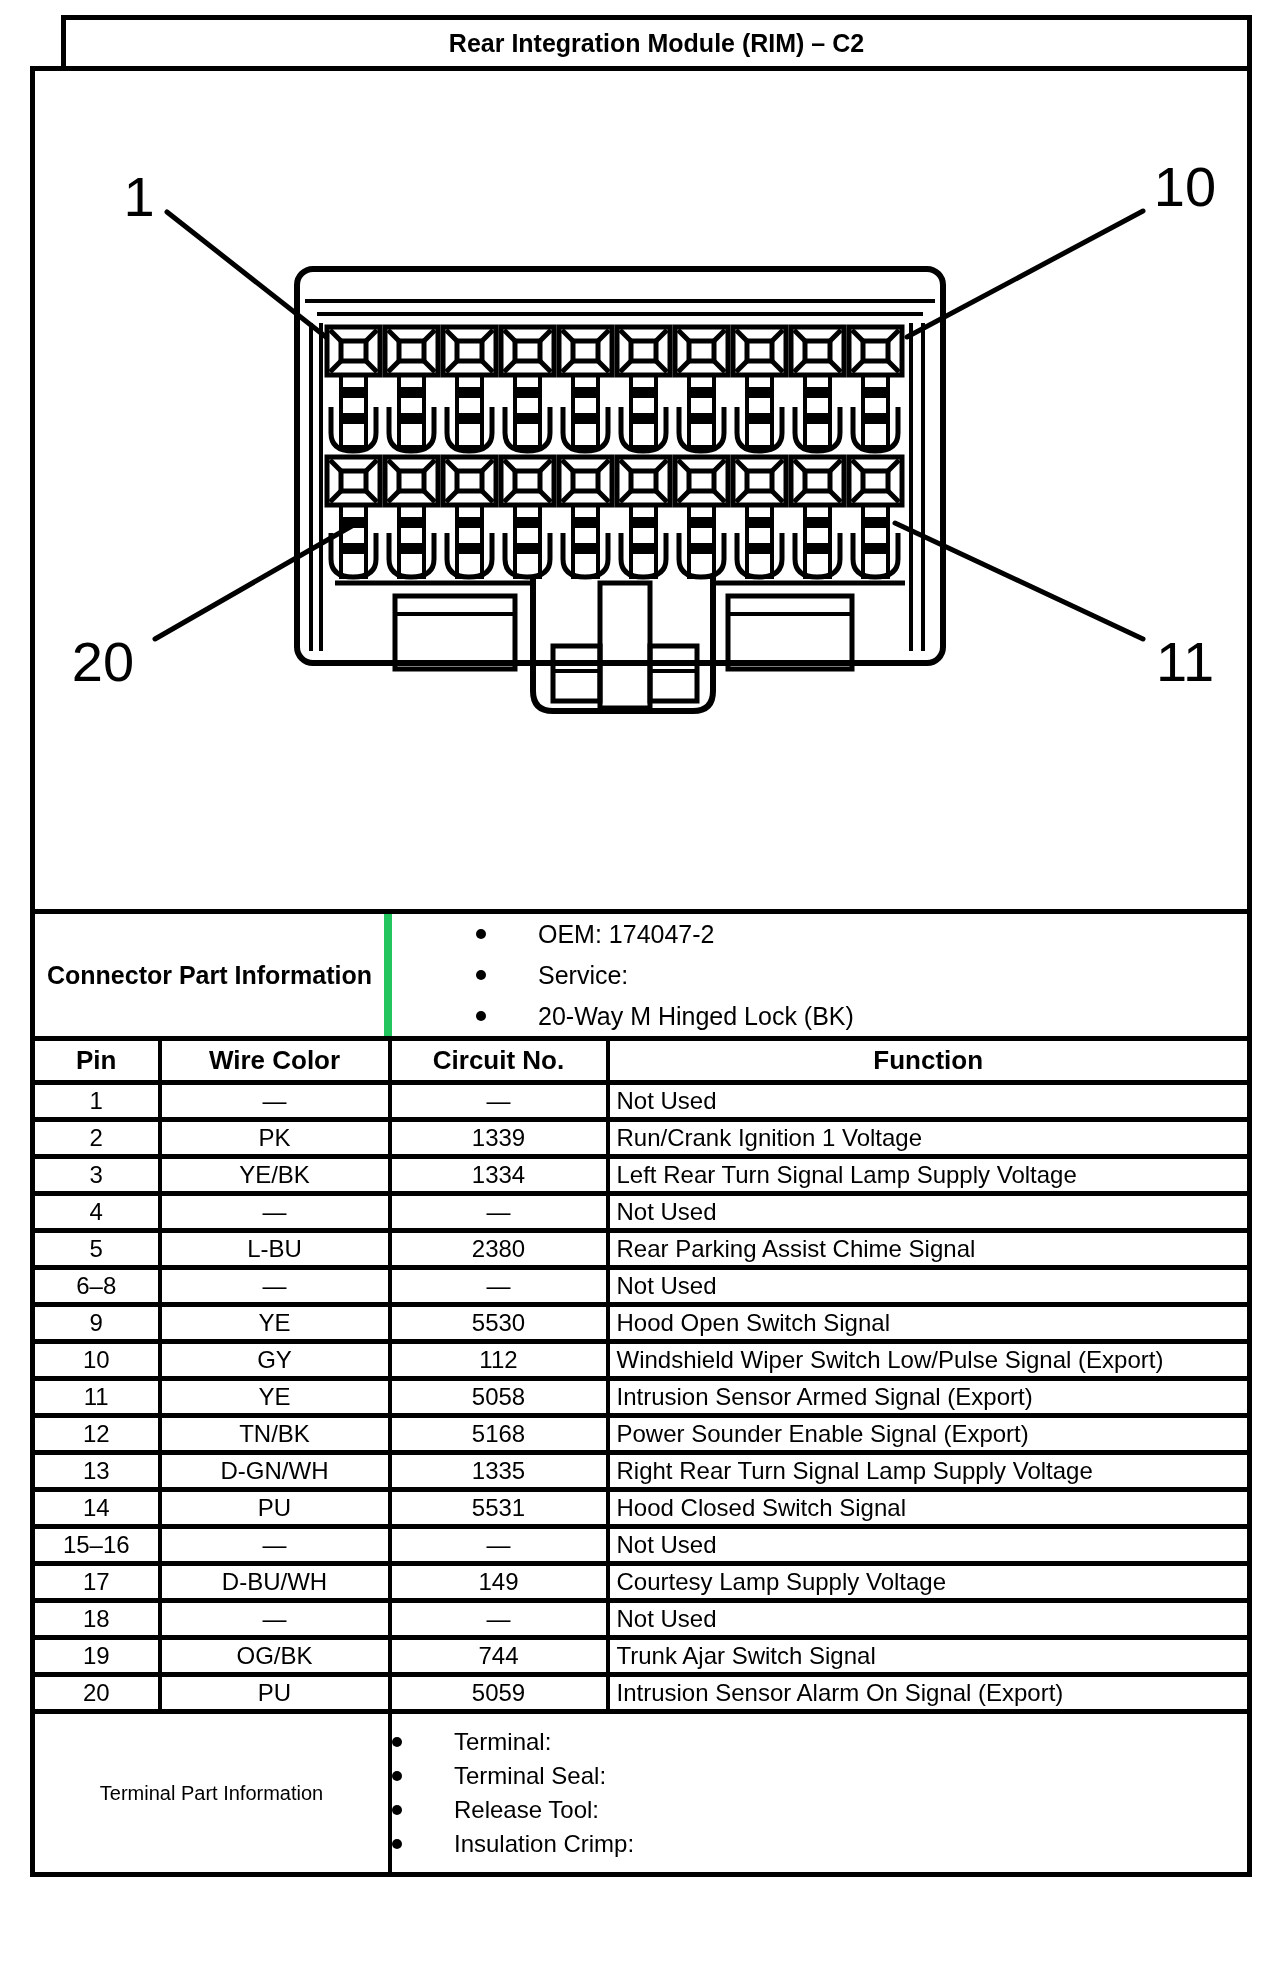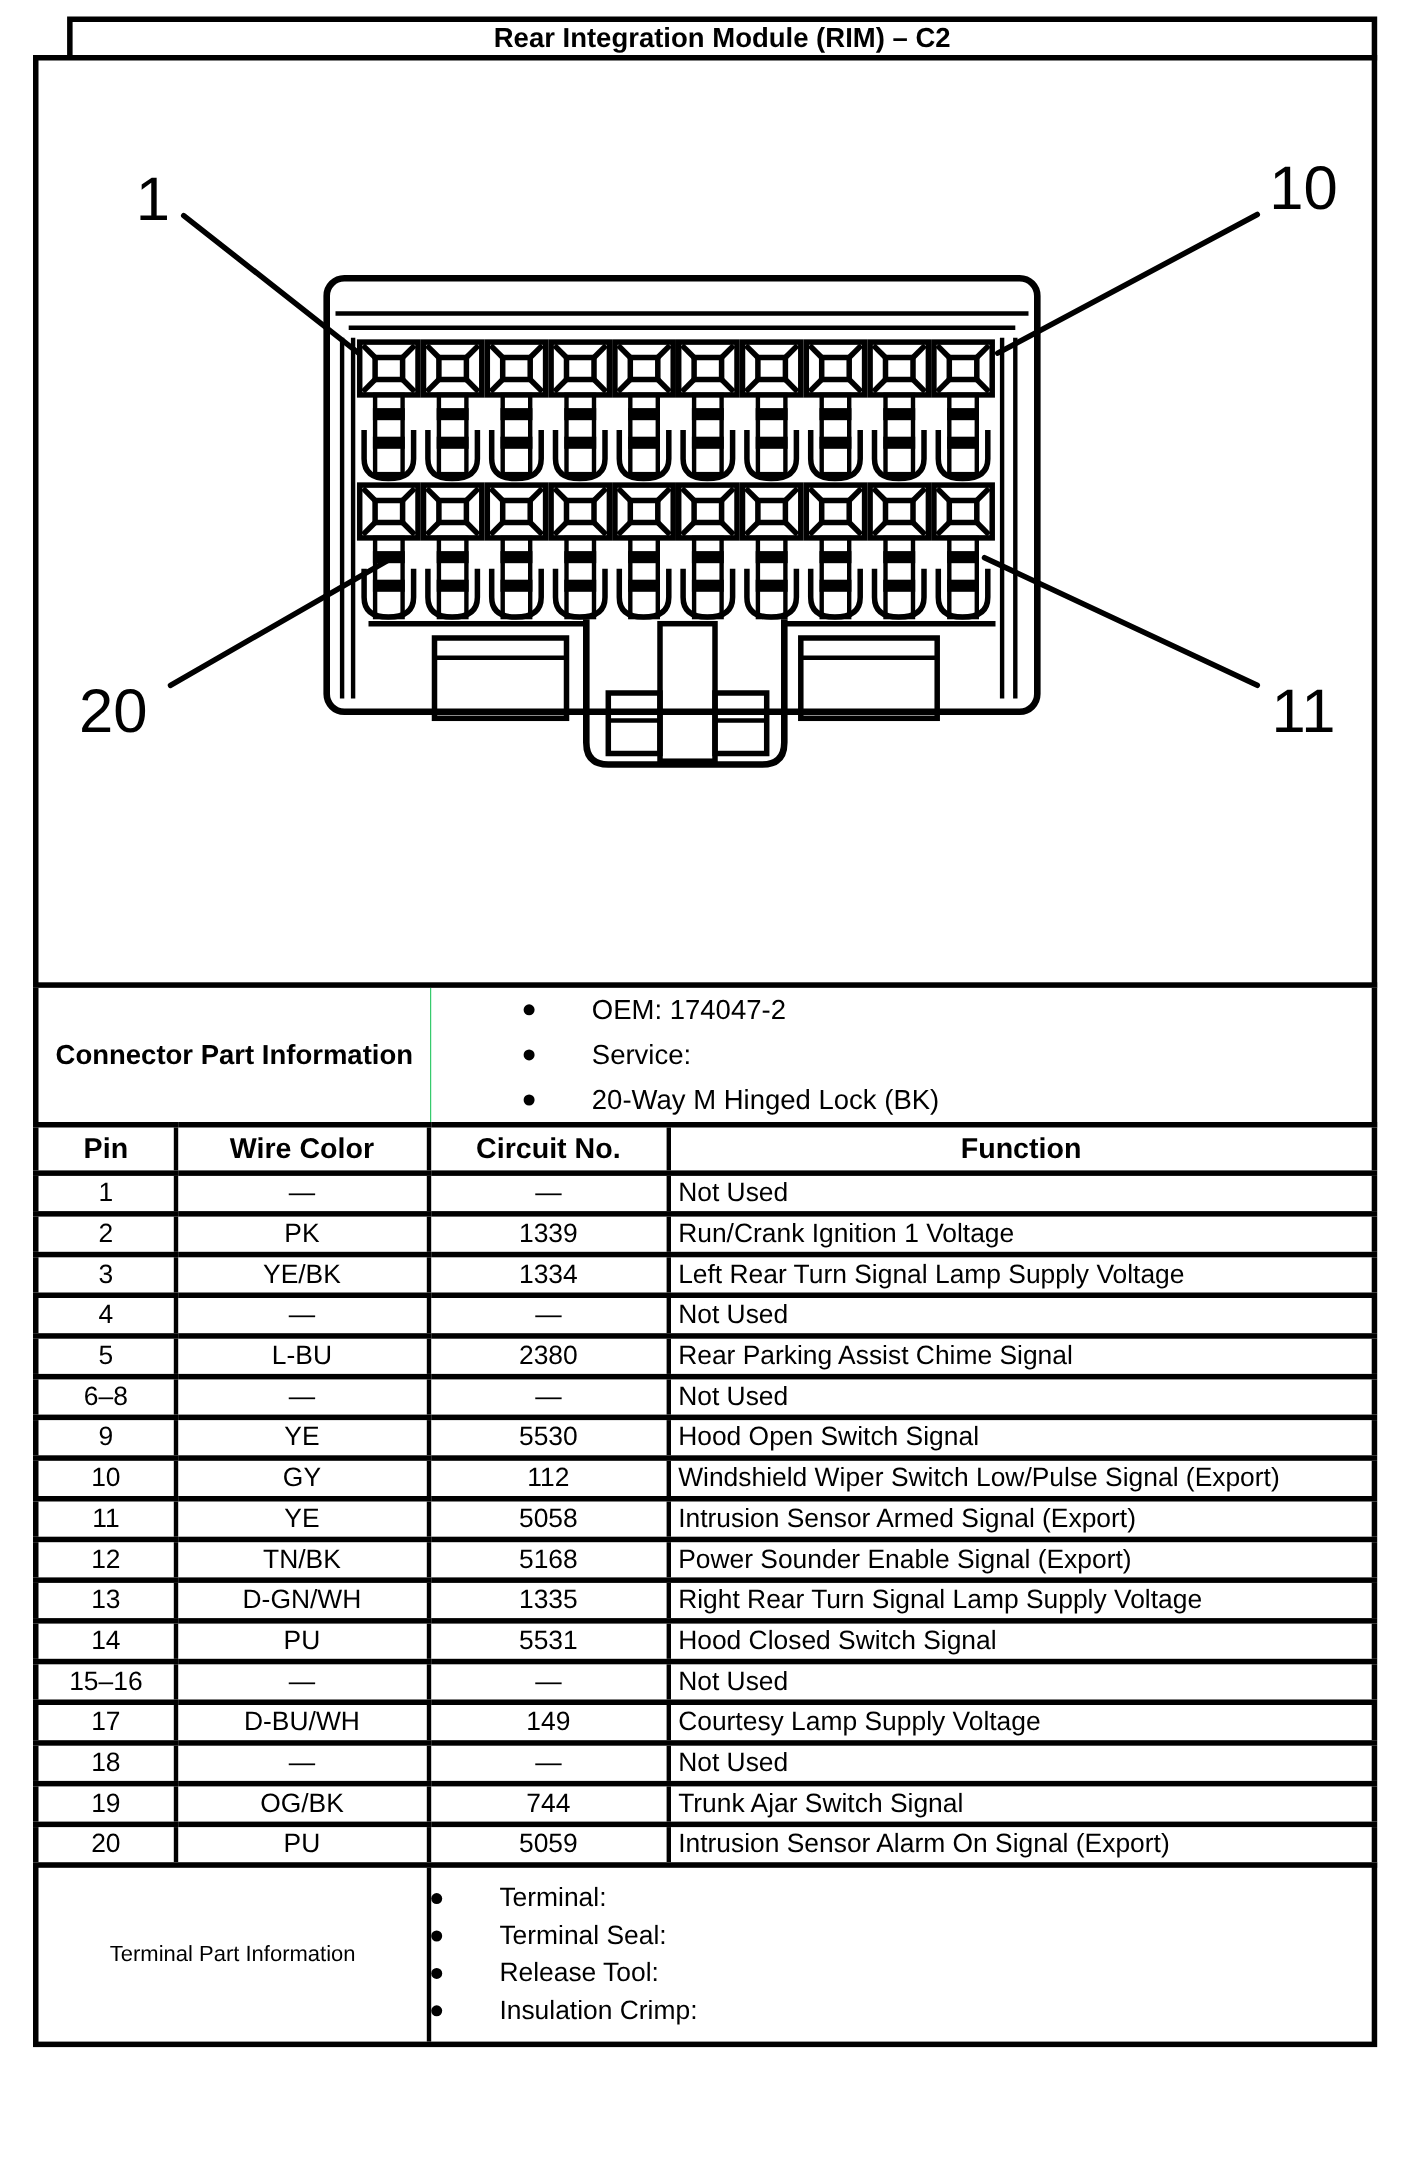--- a/index.html
+++ b/index.html
@@ -8,21 +8,21 @@
     width:1280px; height:1984px;
     font-family:"Liberation Sans","DejaVu Sans",sans-serif;
     color:#000;
     position:relative;
   }
   .sheet {
     position:absolute; left:30px; top:15px; width:1222px;
   }
   .title-bar {
     border:5px solid #000;
-    height:40px;
+    height:56px;
     display:flex; align-items:center; justify-content:center;
     font-size:25px; font-weight:bold;
     background:#fff;
     margin-left:31px;
   }
   .diagram-box {
     border:5px solid #000; border-top-width:5px;
     margin-top:-5px;
     height:848px;
     position:relative;
@@ -33,21 +33,21 @@
 
   .info-row {
     border:5px solid #000;
     margin-top:-5px;
     height:132px;
     display:flex;
     background:#fff;
   }
   .info-row .label-cell {
     width:357px; flex:0 0 357px;
-    border-right:1px solid #22c55e;
+    border-right:8px solid #22c55e;
     display:flex; align-items:center; justify-content:center;
     font-size:25px; font-weight:bold;
     text-align:center;
   }
   .info-row .bullets-cell {
     flex:1;
     display:flex; flex-direction:column; justify-content:center;
     padding-left:84px; gap:12px;
   }
   .bullet-item { display:flex; align-items:center; font-size:25px; }

